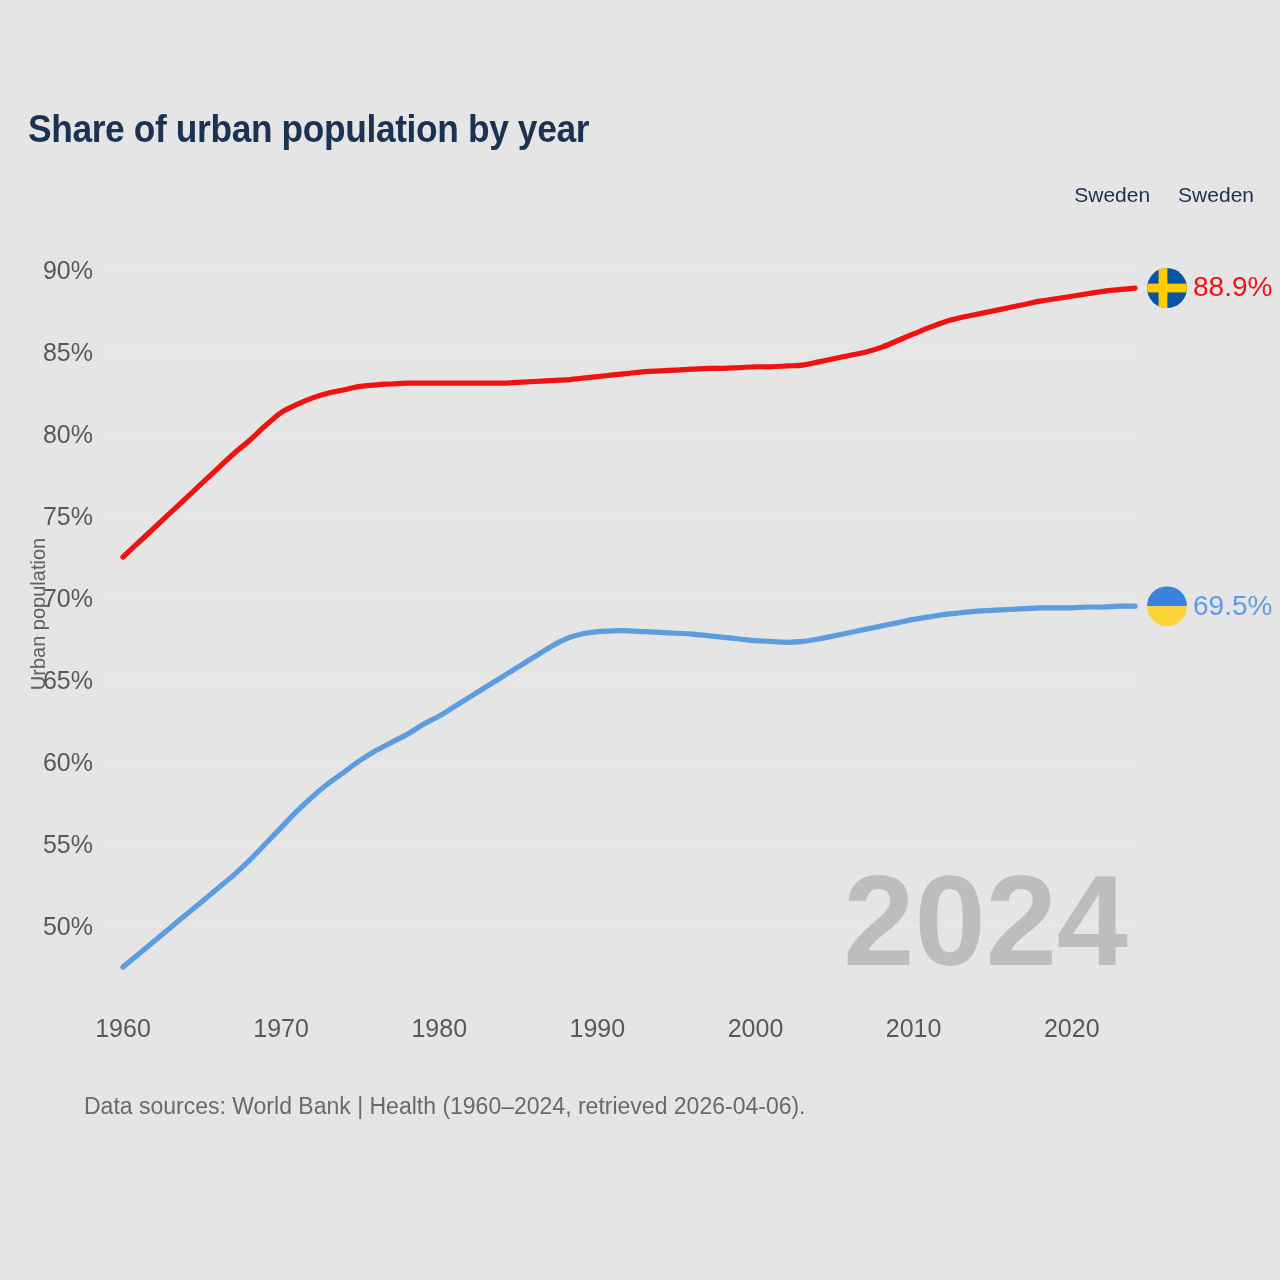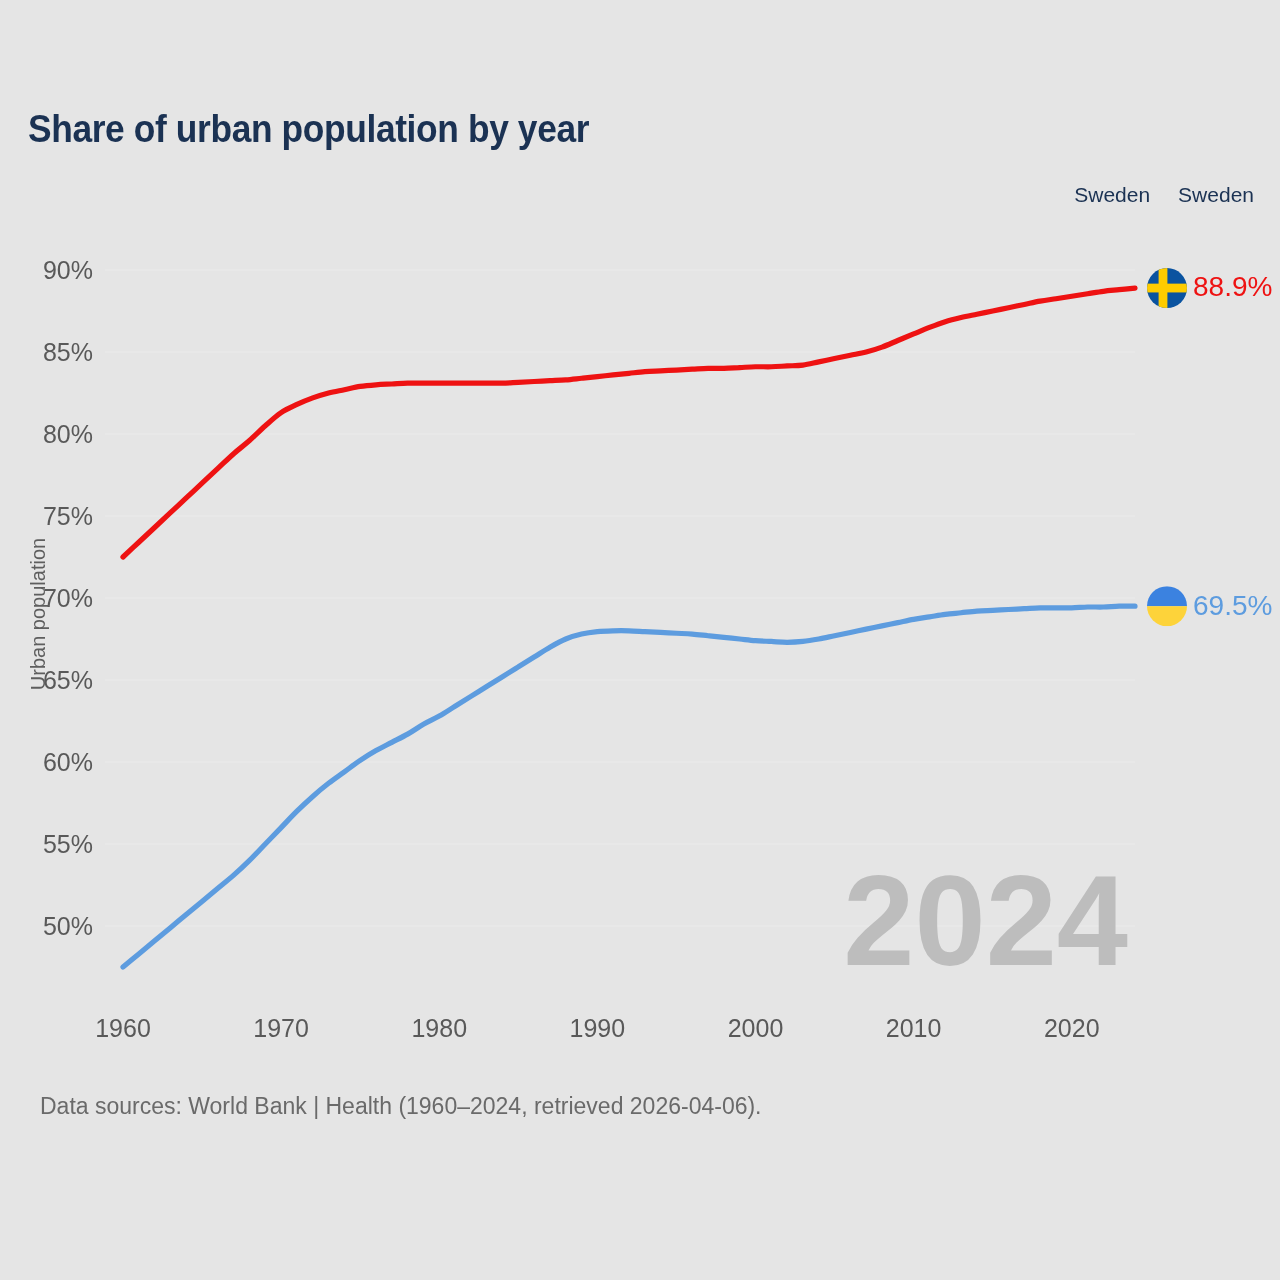--- a/index.html
+++ b/index.html
@@ -122,21 +122,21 @@
   
   .footer {
     position: absolute;
     left: 40px;
     top: 1086px;
     font-size: 23px;
     color: #6a6a6a;
     line-height: 41px;
     font-family: "Liberation Sans", sans-serif;
   }
-  .footer div { white-space: nowrap; }
+  .footer div { white-space: nowrap; margin-left: 44px; }
 </style>
 </head>
 <body>
 
 <div id="root">
 
   <div class="chart-title">Share of urban population by year</div>
 
   <div class="legend">
     <div class="legend-item">

